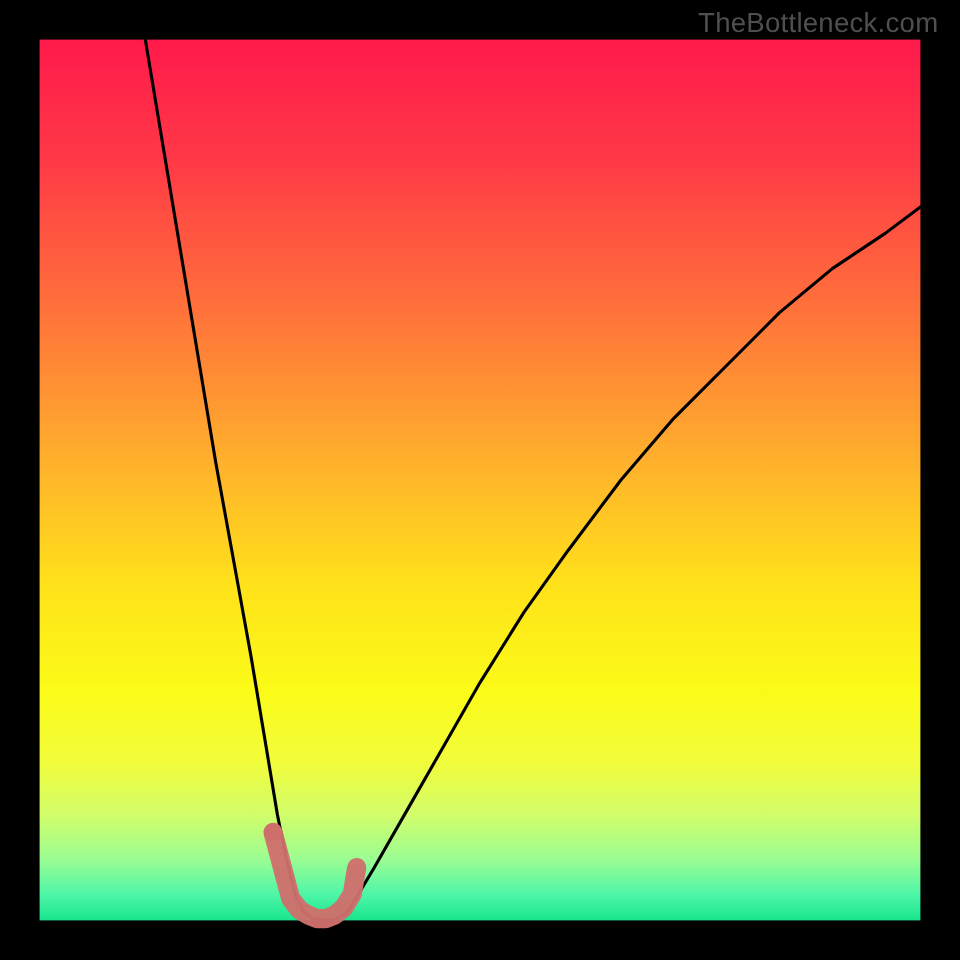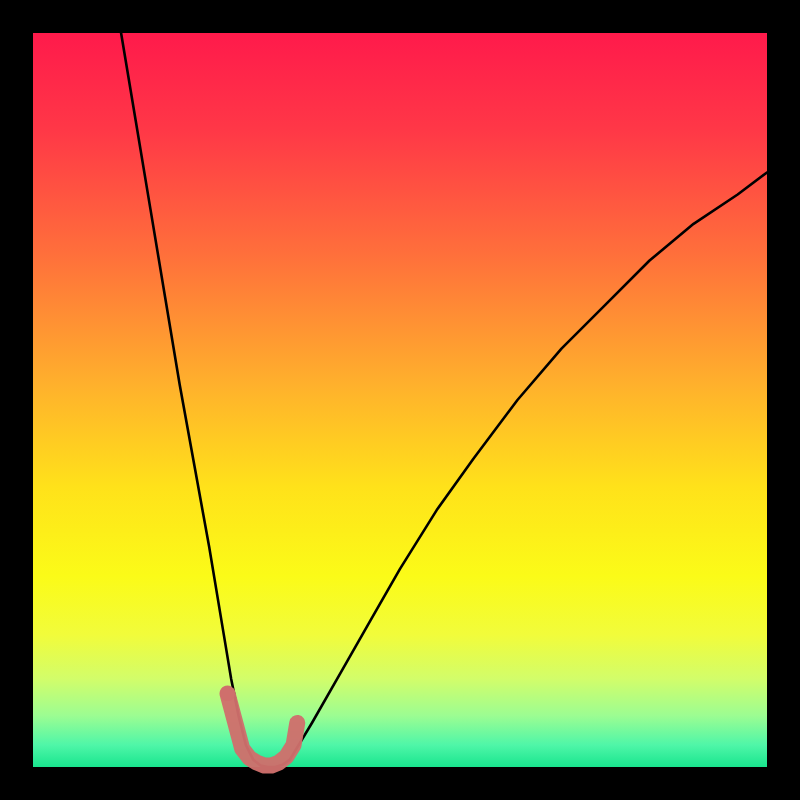--- a/index.html
+++ b/index.html
@@ -38,20 +38,21 @@
     position: absolute;
     top: 0; left: 0;
     width: 734px; height: 734px;
     overflow: visible;
   }
 </style>
 </head>
 <body>
 
 <div class="frame">
+  <div class="watermark">TheBottleneck.com</div>
   <div class="plot" id="plot" style="background: linear-gradient(rgb(255, 26, 75) 0%, rgb(255, 55, 71) 13%, rgb(255, 111, 59) 30%, rgb(255, 177, 44) 48%, rgb(255, 226, 26) 62%, rgb(251, 251, 24) 74%, rgb(241, 252, 59) 82%, rgb(210, 253, 106) 88%, rgb(156, 253, 146) 93%, rgb(79, 246, 168) 97%, rgb(25, 229, 142) 100%);">
     <svg class="curves" id="curves" viewBox="0 0 734 734" preserveAspectRatio="none">
         <path d="M88.08 0.00 L102.76 88.08 L117.44 176.16 L132.12 264.24 L146.80 352.32 L161.48 433.06 L176.16 513.80 L190.84 601.88 L198.18 645.92 L205.52 682.62 L212.86 711.98 L220.20 726.66 L227.54 732.53 L234.88 734.00 L242.22 734.00 L249.56 731.80 L256.90 726.66 L278.92 689.96 L308.28 638.58 L337.64 587.20 L367.00 535.82 L403.70 477.10 L440.40 425.72 L484.44 367.00 L528.48 315.62 L572.52 271.58 L616.56 227.54 L660.60 190.84 L704.64 161.48 L734.00 139.46 " fill="none" stroke="#000000" stroke-width="2.6" stroke-linejoin="round" stroke-linecap="round"></path>
         <path d="M194.51 660.60 L209.19 715.65 L216.53 725.19 L223.87 729.60 L231.21 732.53 L238.55 732.53 L245.89 729.60 L253.23 723.72 L260.57 711.98 L264.24 689.96 " fill="none" stroke="#cf6f6c" stroke-width="16" stroke-linecap="round" stroke-linejoin="round" opacity="0.96"></path>
         <circle cx="194.51" cy="660.60" r="7.5" fill="#cf6f6c"></circle>
       </svg>
   </div>
 </div>
 
 </body></html>

